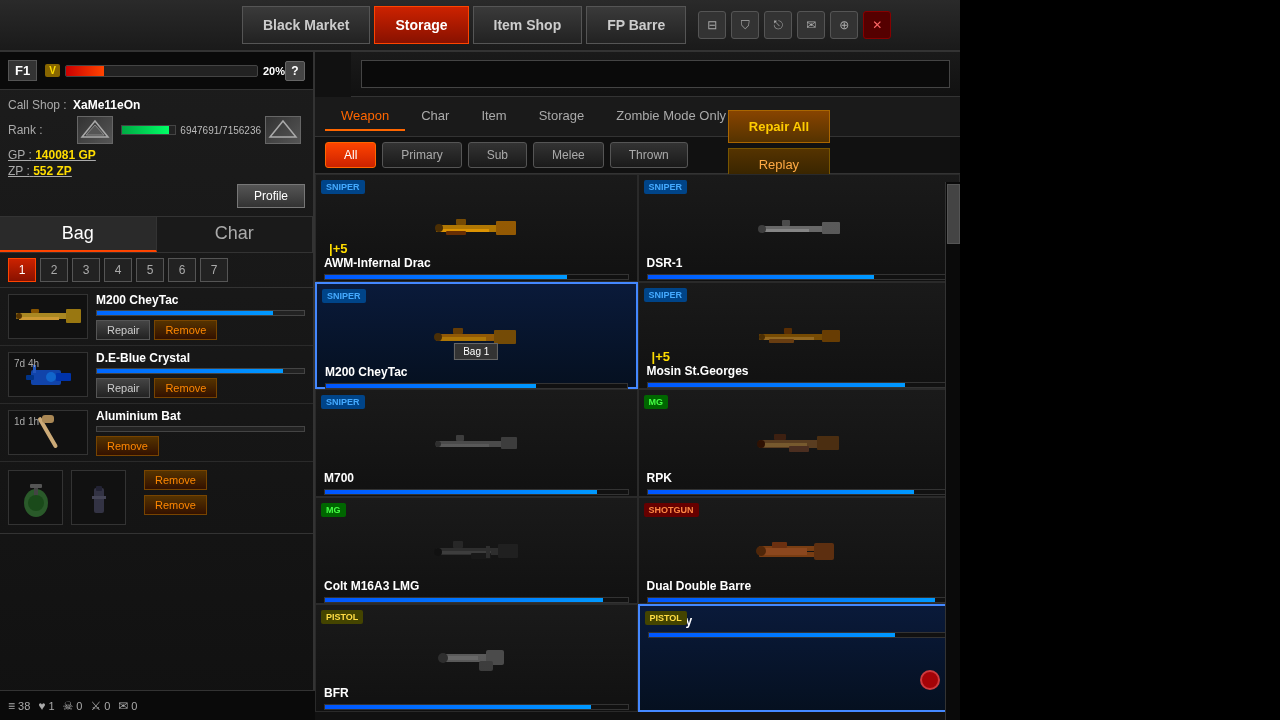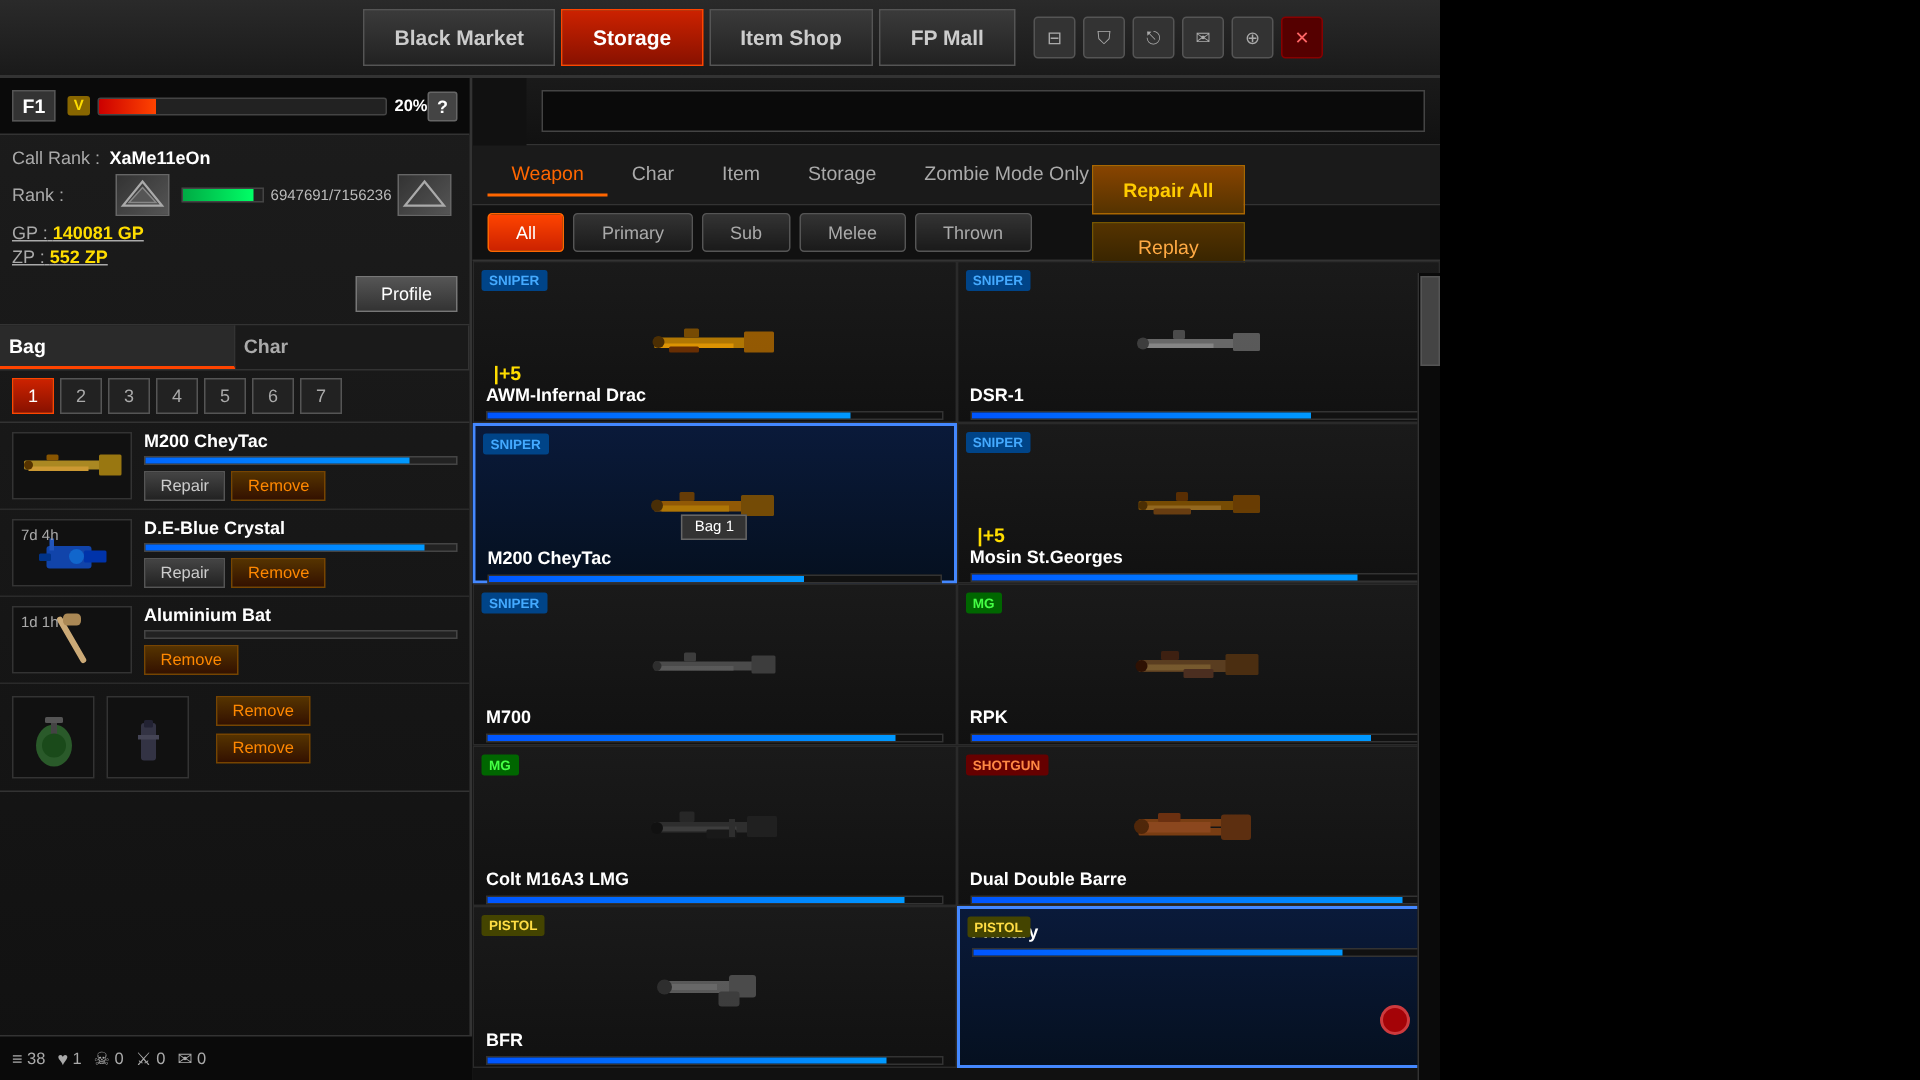--- a/index.html
+++ b/index.html
@@ -263,23 +263,24 @@
 
     
     .bag-char-tabs {
       display: flex;
       border-bottom: 1px solid #333;
     }
 
     .bag-char-tab {
       flex: 1;
       padding: 6px;
+      text-align: center;
       color: #aaa;
-      font-size: 13px;
-      font-weight: bold;
+      font-size: 18px;
+      font-weight: normal;
       cursor: pointer;
       background: #1a1a1a;
       border-right: 1px solid #333;
     }
 
     .bag-char-tab.active {
       color: #fff;
       background: #2a2a2a;
       border-bottom: 2px solid #ff4400;
     }
@@ -690,21 +691,21 @@
         <span style="color:#888;font-size:16px;">✦✦</span> CROSSFIRE
       </span>
       <span class="logo-sub">ONLINE</span>
     </div>
   </div>
 
   <div class="top-nav">
     <button class="nav-btn">Black Market</button>
     <button class="nav-btn active">Storage</button>
     <button class="nav-btn">Item Shop</button>
-    <button class="nav-btn">FP Mall</button>
+    <button class="nav-btn">FP Barre</button>
     <div class="nav-icons">
       <div class="nav-icon">⊟</div>
       <div class="nav-icon">⛉</div>
       <div class="nav-icon">⎋</div>
       <div class="nav-icon">✉</div>
       <div class="nav-icon">⊕</div>
       <div class="nav-icon close-icon-btn">✕</div>
     </div>
   </div>
 
@@ -717,21 +718,21 @@
         <div class="xp-bar">
           <div class="xp-fill"></div>
         </div>
         <span class="xp-text">20%</span>
       </div>
       <div class="help-btn">?</div>
     </div>
 
     <div class="profile-section">
       <div class="call-sign-row">
-        <span class="label-text">Call Rank :</span>
+        <span class="label-text">Call Shop :</span>
         <span class="value-text">XaMe11eOn</span>
       </div>
       <div class="rank-row">
         <span class="label-text">Rank :</span>
         <div class="rank-icon">
           <svg width="30" height="22" viewBox="0 0 30 22">
             <polygon points="15,2 28,18 2,18" fill="none" stroke="#aaa" stroke-width="1.5"></polygon>
             <polygon points="15,6 24,16 6,16" fill="#555" stroke="#888" stroke-width="1"></polygon>
           </svg>
         </div>

